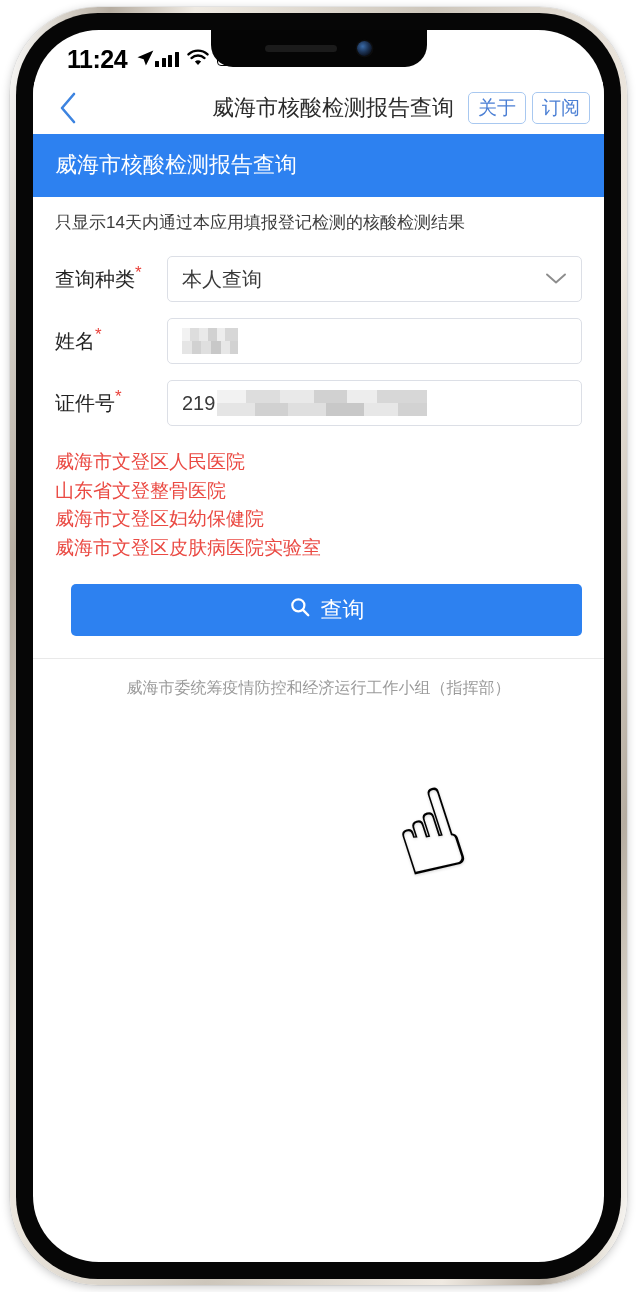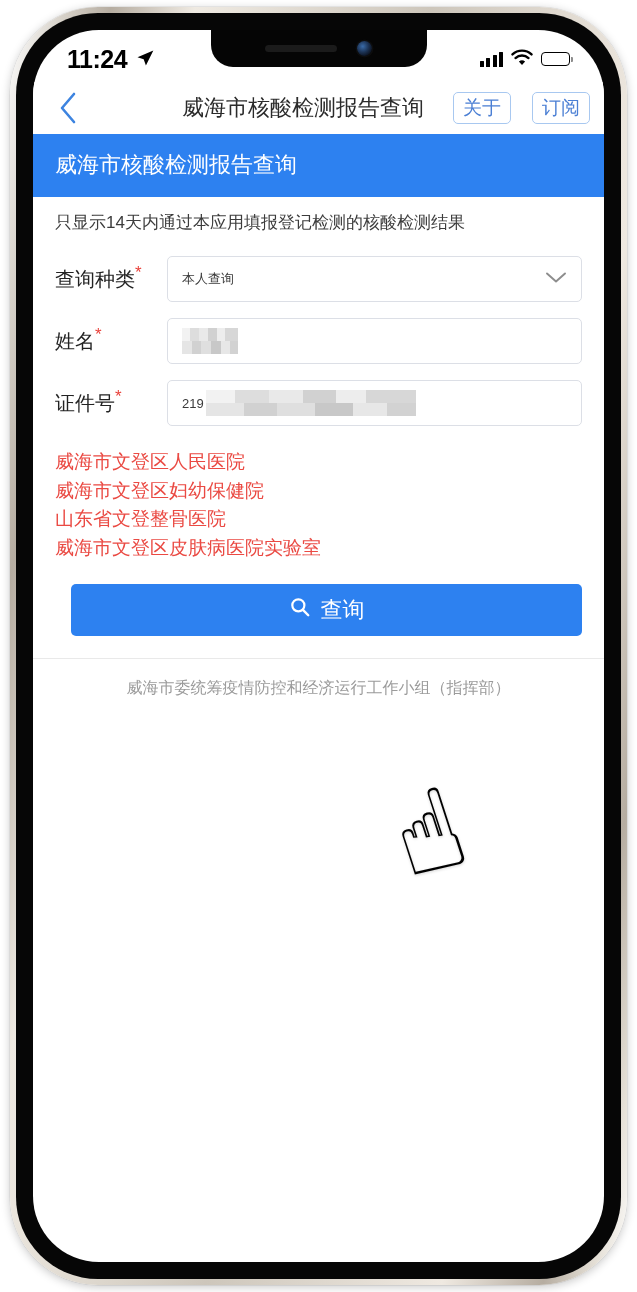--- a/index.html
+++ b/index.html
@@ -78,21 +78,21 @@
     background: radial-gradient(circle at 38% 36%, #3a6ba8 0%, #1d3558 42%, #0a0f1a 78%);
     box-shadow: 0 0 0 1.5px #0d0d0d;
   }
 
   
   .status-bar {
     position: relative;
     height: 52px;
     display: flex;
     align-items: center;
-    justify-content: space-between;
+    justify-content: flex-start;
     padding: 6px 34px 0 34px;
     box-sizing: border-box;
     z-index: 20;
   }
   .status-time {
     font-size: 25px;
     font-weight: bold;
     color: #000;
     letter-spacing: -0.5px;
     display: flex;
@@ -166,21 +166,21 @@
     padding-right: 8px;
     font-family: "Liberation Sans", "DejaVu Sans", sans-serif;
   }
   .nav-btn {
     border: 1px solid #a8c8f0;
     color: #4b7fd4;
     background: #fff;
     border-radius: 5px;
     font-size: 19px;
     padding: 4px 9px 5px 9px;
-    margin-left: 21px;
+    margin-left: 6px;
     cursor: pointer;
     line-height: 1.15;
     font-family: "Liberation Sans", "DejaVu Sans", sans-serif;
   }
 
   
   .app-body { position: relative; background: #ffffff; }
 
   .app-header-bar {
     background: #2d81f0;
@@ -239,21 +239,21 @@
   .field {
     flex: 1;
     height: 46px;
     border: 1px solid #dcdfe6;
     border-radius: 5px;
     background: #fff;
     display: flex;
     align-items: center;
     padding: 0 14px;
     box-sizing: border-box;
-    font-size: 13px;
+    font-size: 20px;
     color: #3a3a3a;
     position: relative;
     font-family: "Liberation Sans", "DejaVu Sans", sans-serif;
   }
   .field.select { cursor: pointer; }
   .chevron {
     position: absolute;
     right: 14px;
     top: 50%;
     transform: translateY(-50%);
@@ -423,22 +423,22 @@
               <div class="field">
                 <span>219</span>
                 <span class="mosaic mosaic-id"></span>
               </div>
             </div>
 
           </div>
 
           <div class="notice">
             <div class="notice-item">威海市文登区人民医院</div>
+            <div class="notice-item">山东省文登整骨医院</div>
             <div class="notice-item">威海市文登区妇幼保健院</div>
-            <div class="notice-item">山东省文登整骨医院</div>
             <div class="notice-item">威海市文登区皮肤病医院实验室</div>
           </div>
 
           <div class="submit-wrap">
             <button class="submit-btn">
               <span>
                 <svg width="22" height="22" viewBox="0 0 24 24" aria-hidden="true">
                   <circle cx="10.2" cy="10.2" r="6.6" stroke="#fff" stroke-width="2.4" fill="none"></circle>
                   <path d="M15.2 15.2 L21 21" stroke="#fff" stroke-width="2.6" stroke-linecap="round"></path>
                 </svg>

